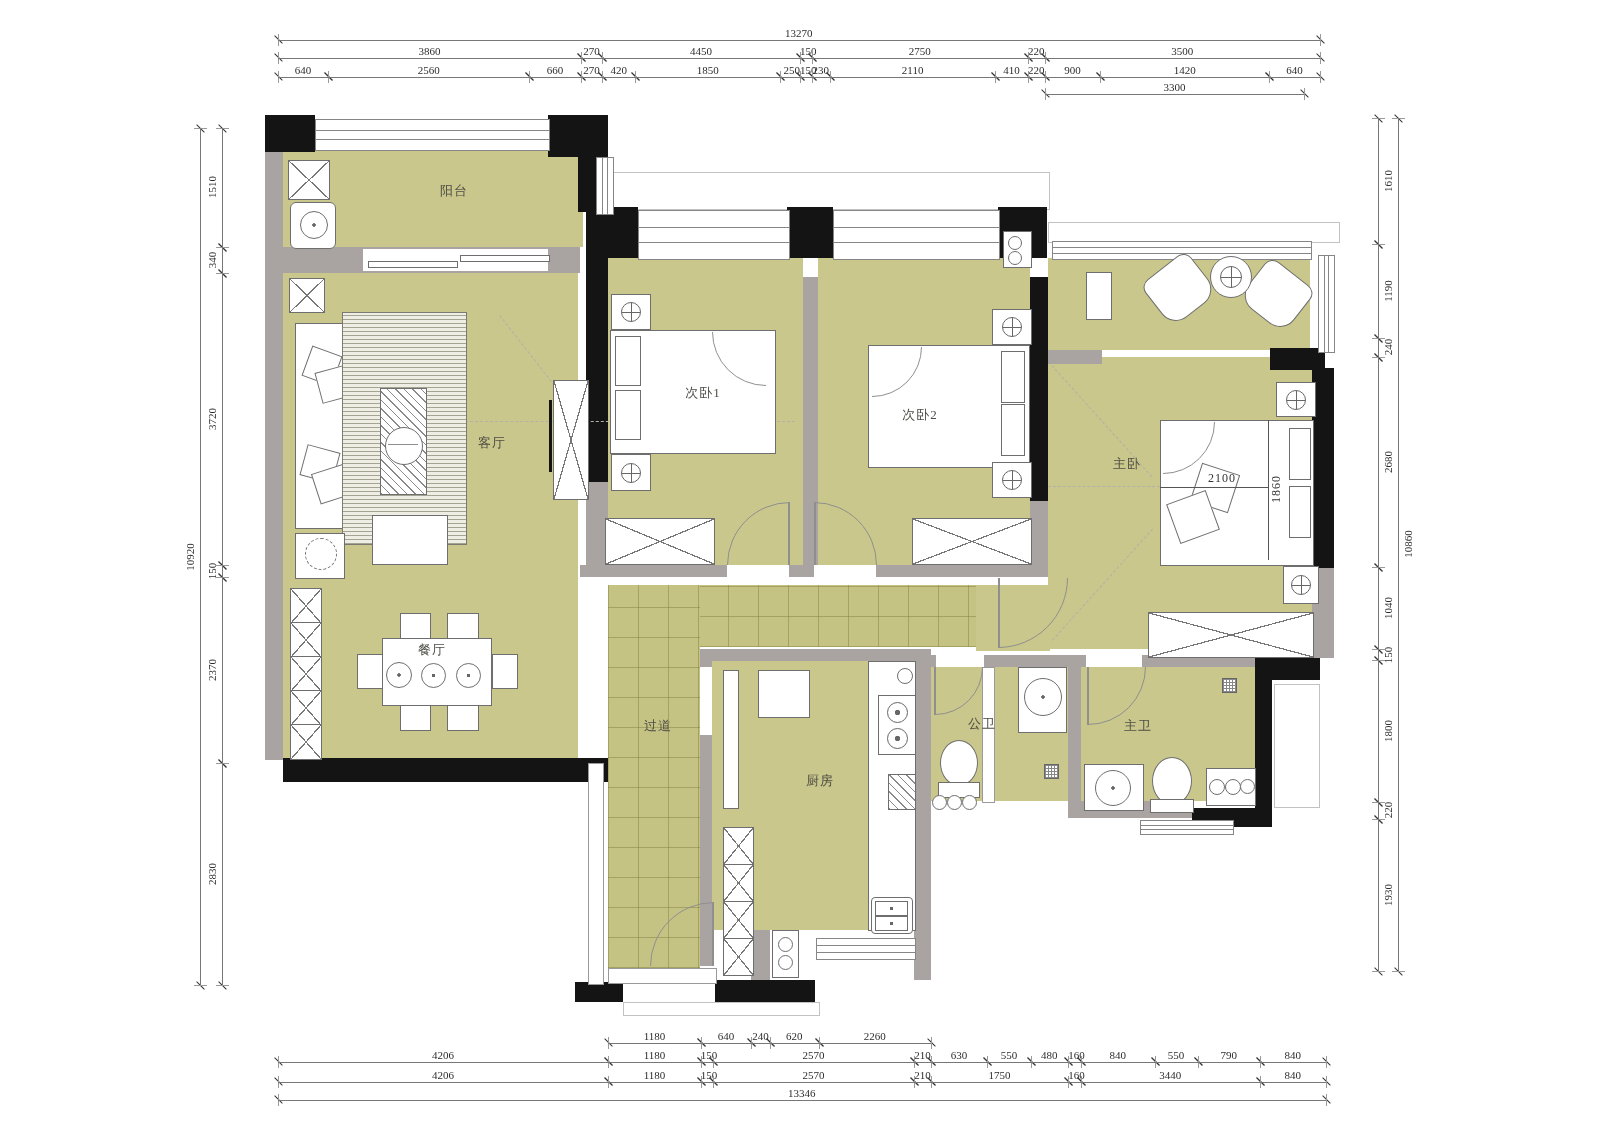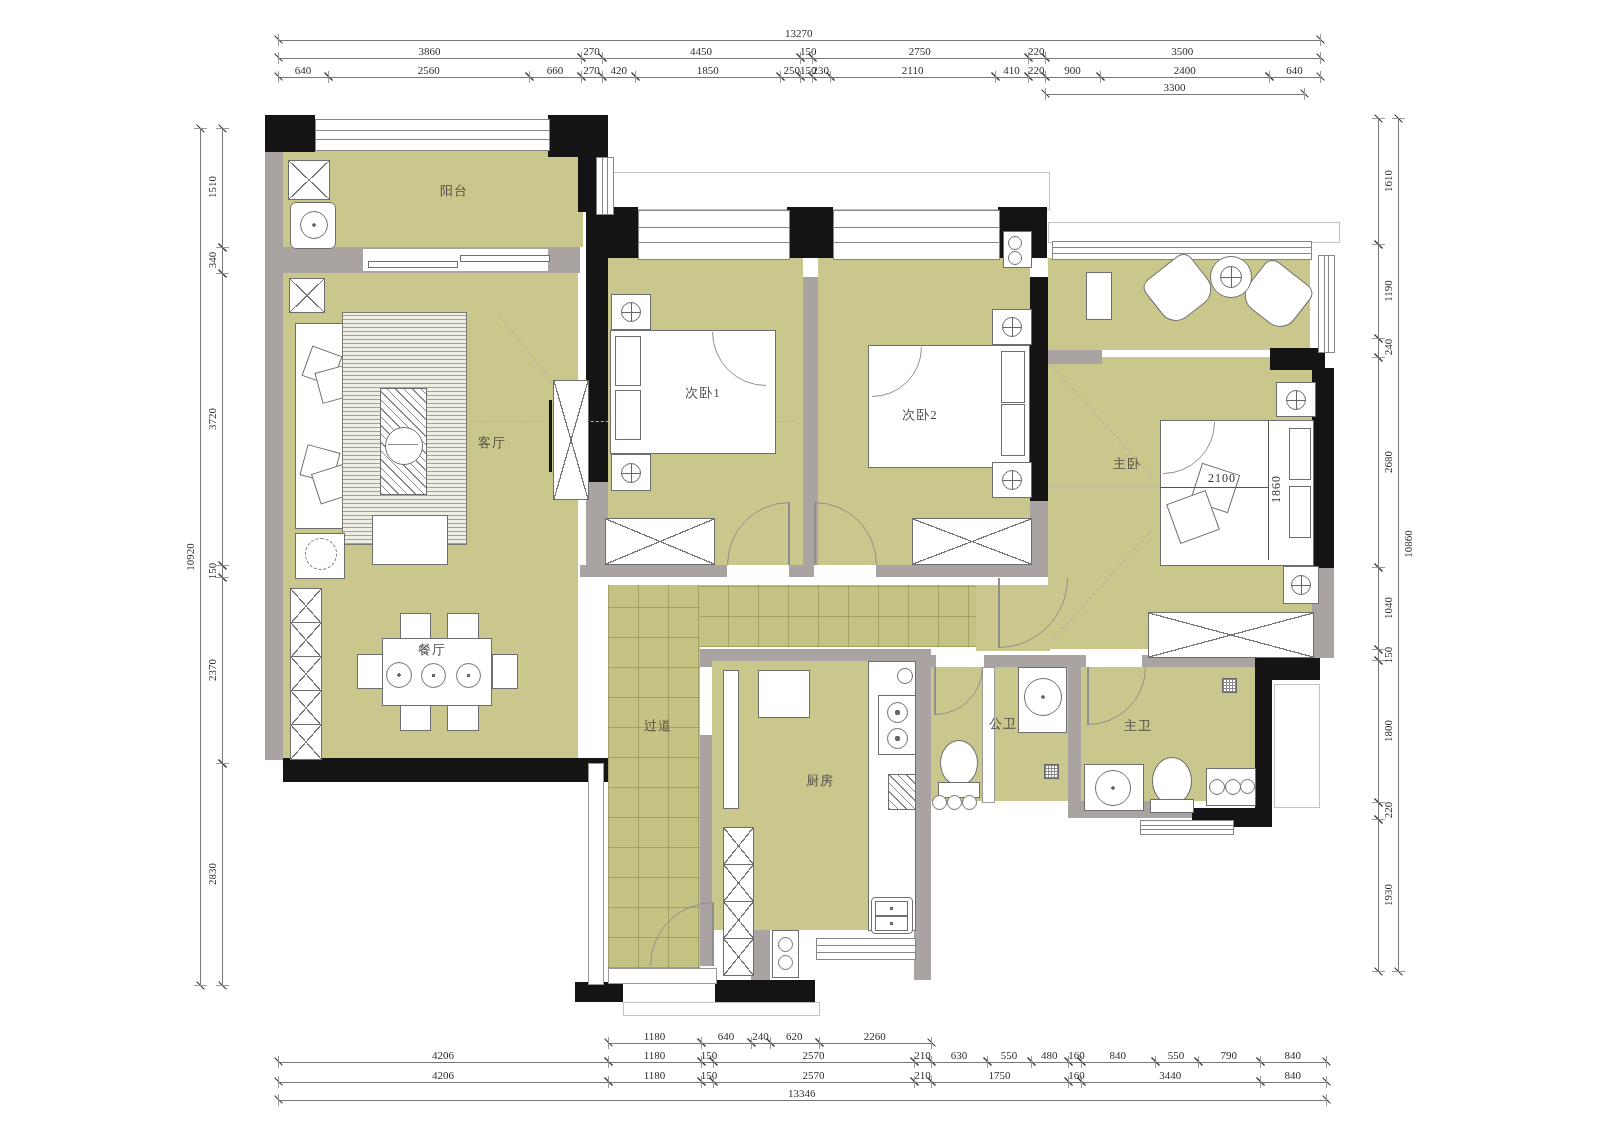--- a/index.html
+++ b/index.html
@@ -283,21 +283,21 @@
   <div class="drain" style="left:1222px;top:678px;width:13px;height:13px"></div>
 
   <div class="rlabel" style="left:454px;top:191px">阳台</div>
   <div class="rlabel" style="left:492px;top:443px">客厅</div>
   <div class="rlabel" style="left:703px;top:393px">次卧1</div>
   <div class="rlabel" style="left:920px;top:415px">次卧2</div>
   <div class="rlabel" style="left:1127px;top:464px">主卧</div>
   <div class="rlabel" style="left:432px;top:650px">餐厅</div>
   <div class="rlabel" style="left:658px;top:726px">过道</div>
   <div class="rlabel" style="left:820px;top:781px">厨房</div>
-  <div class="rlabel" style="left:1003px;top:724px">公卫</div>
+  <div class="rlabel" style="left:982px;top:724px">公卫</div>
   <div class="rlabel" style="left:1138px;top:726px">主卫</div>
 
   <div class="dimrow h" style="left:278px;top:27px">
       <i class="dlab" style="left: 0px; top: 0px; width: 1041.69px;">13270</i>
       <i class="dtick" style="left: -5px; top: 12px; transform: rotate(45deg);"></i>
       <i class="dstub" style="left: 0px; top: 7px; width: 1px; height: 12px;"></i>
       <i class="dtick" style="left: 1036.69px; top: 12px; transform: rotate(45deg);"></i>
       <i class="dstub" style="left: 1041.69px; top: 7px; width: 1px; height: 12px;"></i>
       <i class="dline" style="left: 0px; top: 13px; width: 1041.69px; height: 1px;"></i>
     </div>
@@ -398,21 +398,21 @@
       <i class="dlab" style="left: 749.675px; top: 0px; width: 17.27px;">220</i>
       <i class="dtick" style="left: 744.675px; top: 12px; transform: rotate(45deg);"></i>
       <i class="dstub" style="left: 749.675px; top: 7px; width: 1px; height: 12px;"></i>
       <i class="dtick" style="left: 761.945px; top: 12px; transform: rotate(45deg);"></i>
       <i class="dstub" style="left: 766.945px; top: 7px; width: 1px; height: 12px;"></i>
       <i class="dlab" style="left: 766.945px; top: 0px; width: 54.95px;">900</i>
       <i class="dtick" style="left: 761.945px; top: 12px; transform: rotate(45deg);"></i>
       <i class="dstub" style="left: 766.945px; top: 7px; width: 1px; height: 12px;"></i>
       <i class="dtick" style="left: 816.895px; top: 12px; transform: rotate(45deg);"></i>
       <i class="dstub" style="left: 821.895px; top: 7px; width: 1px; height: 12px;"></i>
-      <i class="dlab" style="left: 821.895px; top: 0px; width: 169.56px;">2400</i>
+      <i class="dlab" style="left: 821.895px; top: 0px; width: 169.56px;">1420</i>
       <i class="dtick" style="left: 816.895px; top: 12px; transform: rotate(45deg);"></i>
       <i class="dstub" style="left: 821.895px; top: 7px; width: 1px; height: 12px;"></i>
       <i class="dtick" style="left: 986.455px; top: 12px; transform: rotate(45deg);"></i>
       <i class="dstub" style="left: 991.455px; top: 7px; width: 1px; height: 12px;"></i>
       <i class="dlab" style="left: 991.455px; top: 0px; width: 50.24px;">640</i>
       <i class="dtick" style="left: 986.455px; top: 12px; transform: rotate(45deg);"></i>
       <i class="dstub" style="left: 991.455px; top: 7px; width: 1px; height: 12px;"></i>
       <i class="dtick" style="left: 1036.69px; top: 12px; transform: rotate(45deg);"></i>
       <i class="dstub" style="left: 1041.69px; top: 7px; width: 1px; height: 12px;"></i>
       <i class="dline" style="left: 0px; top: 13px; width: 1041.69px; height: 1px;"></i>

